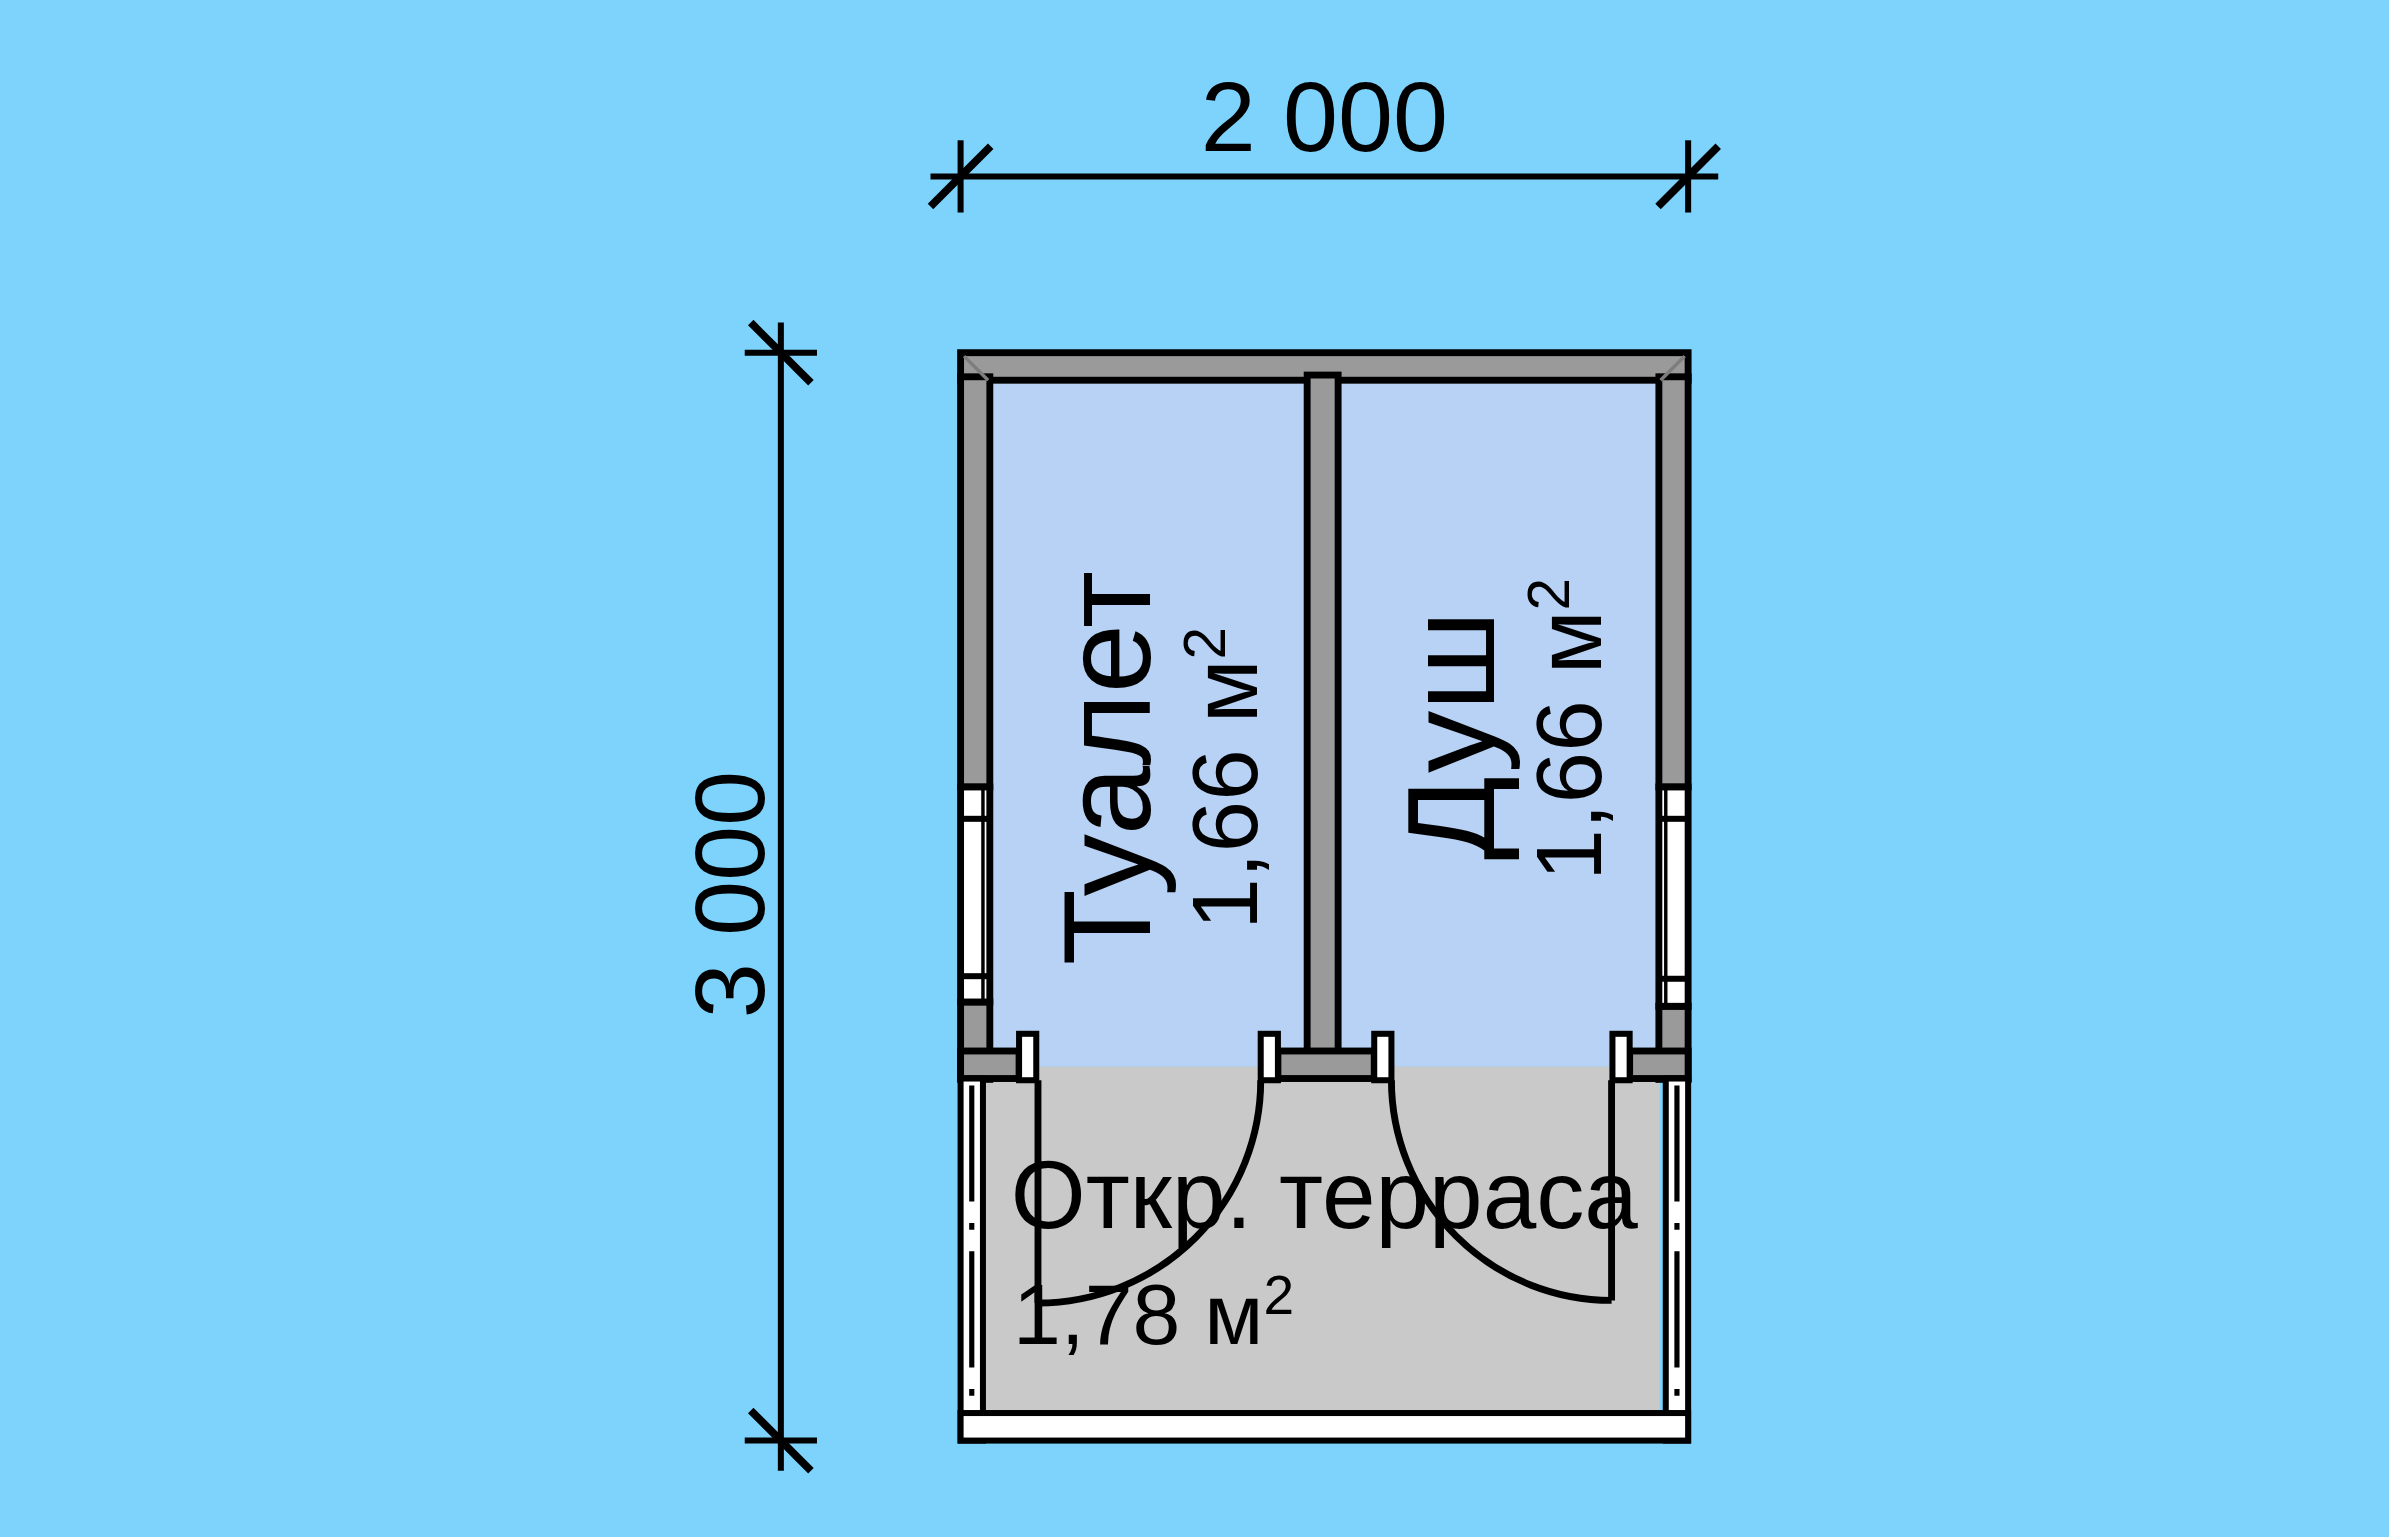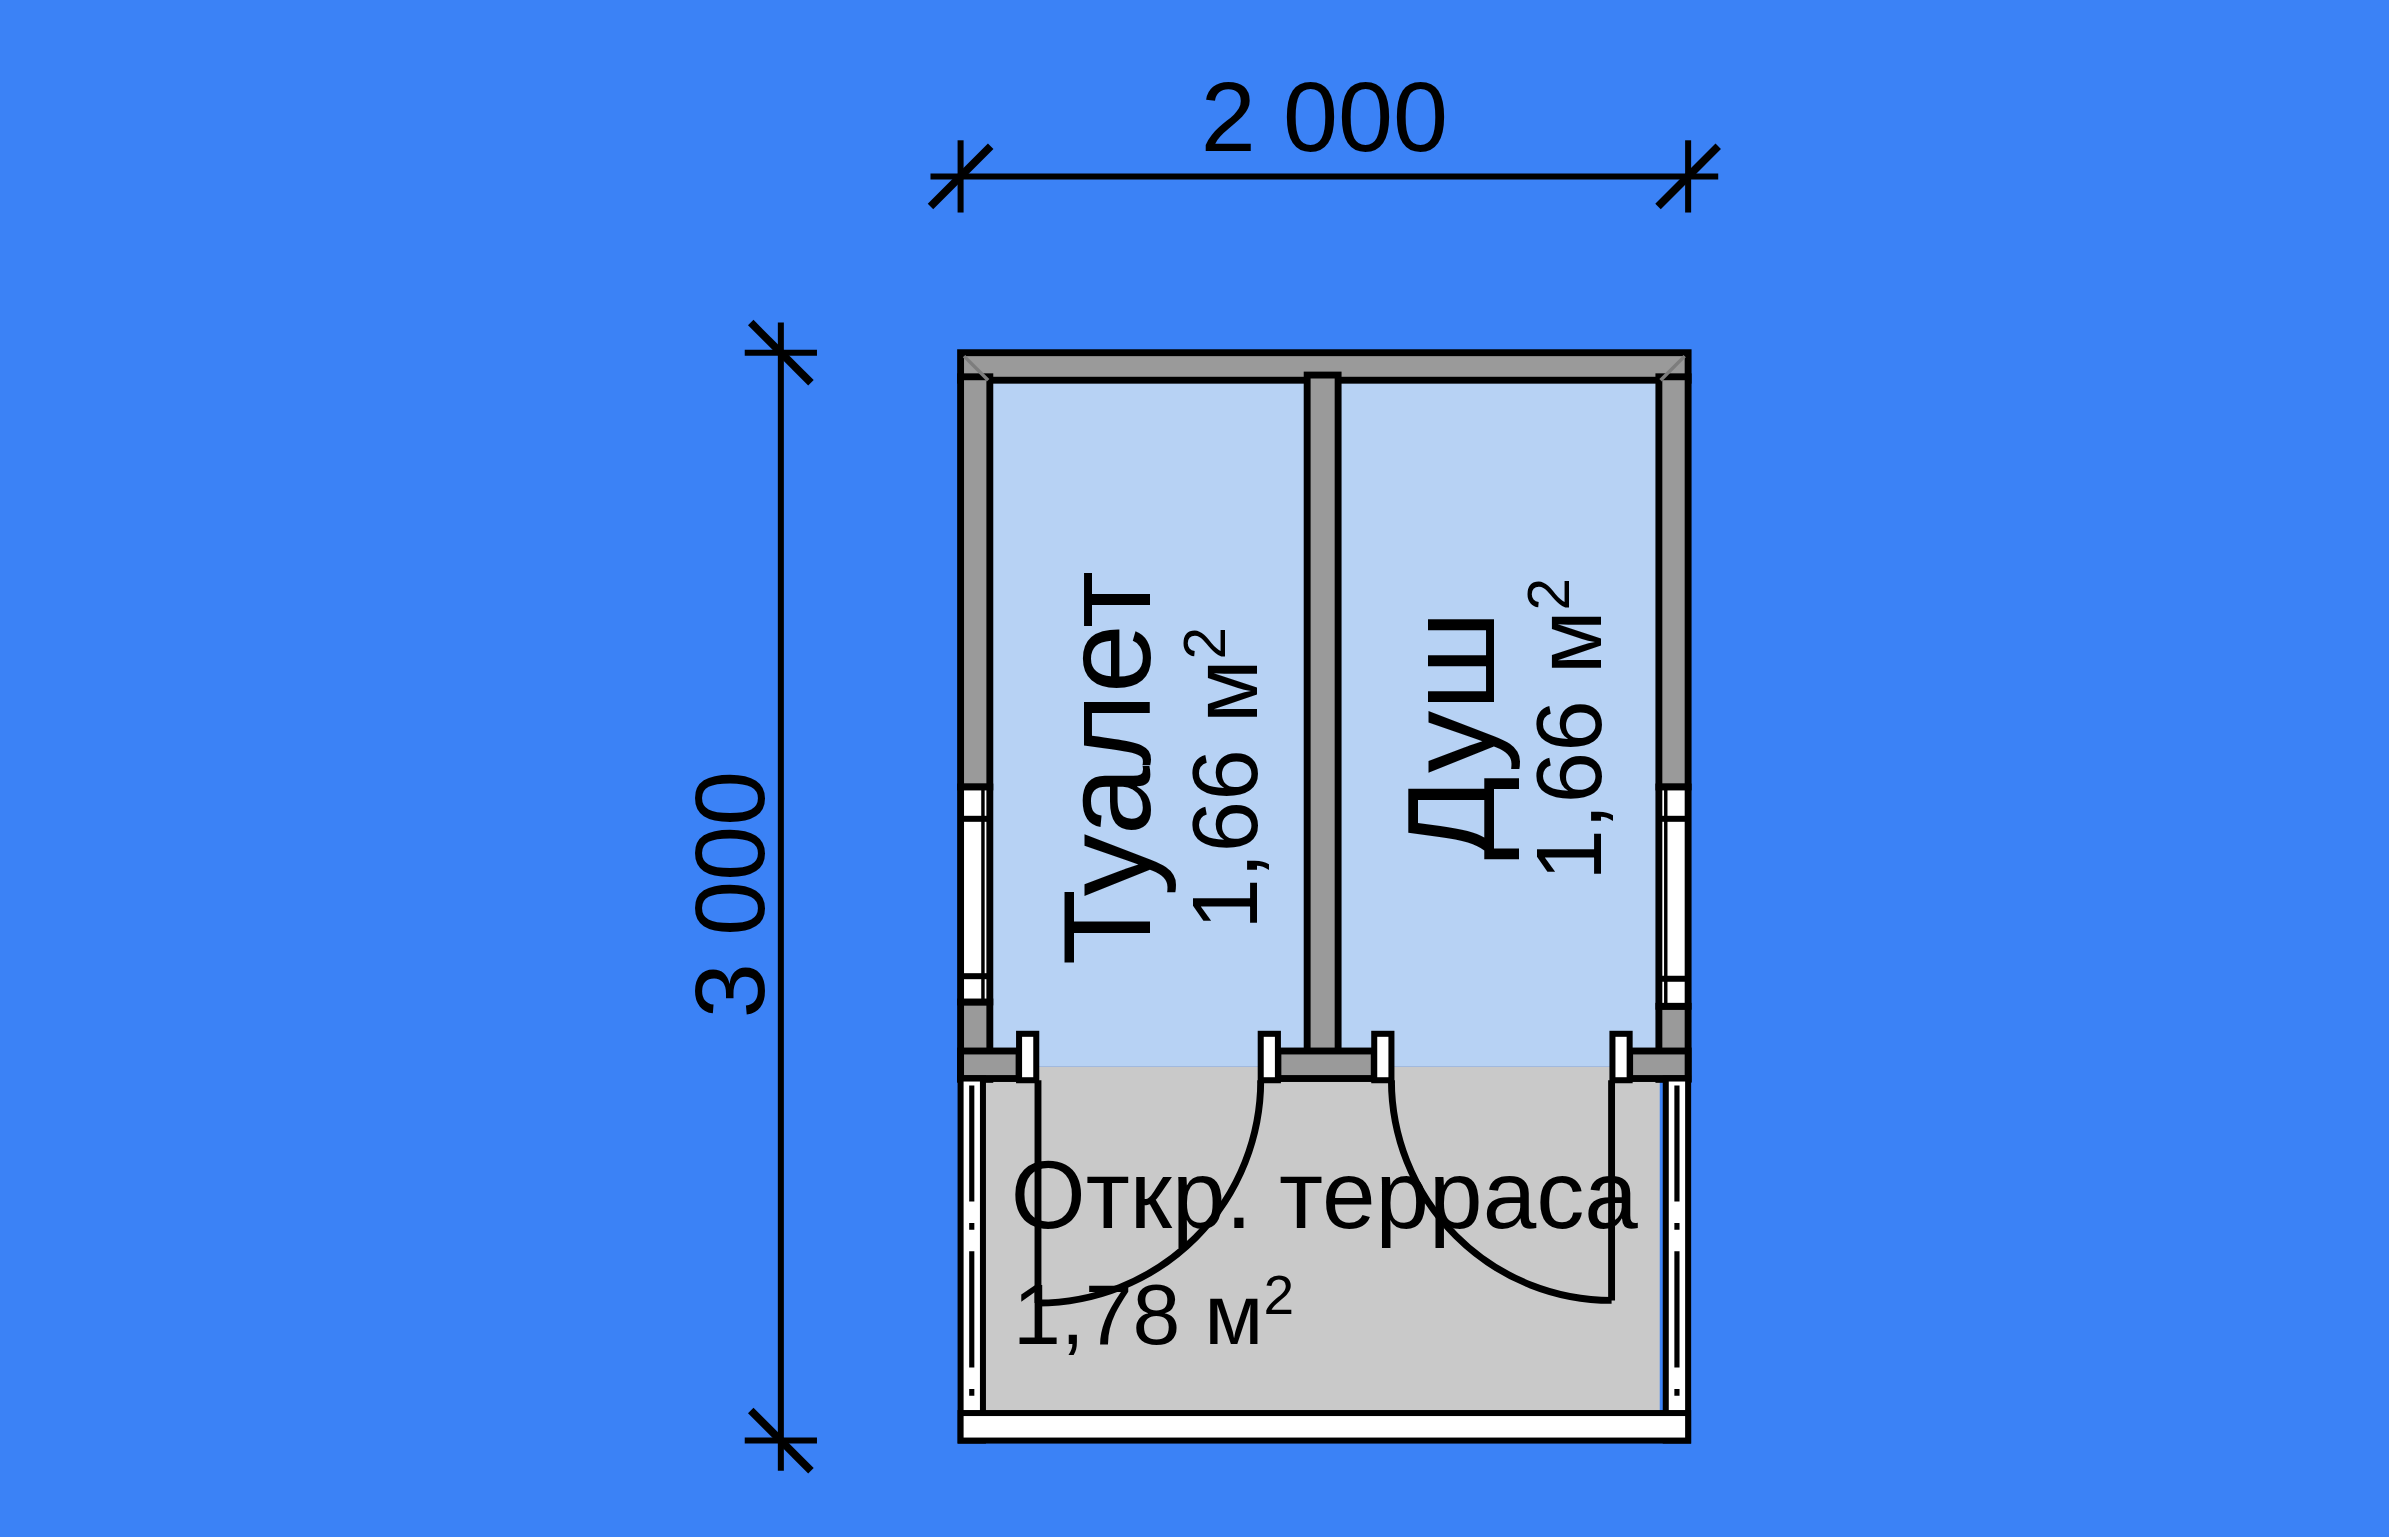--- a/index.html
+++ b/index.html
@@ -1,16 +1,16 @@
 <!DOCTYPE html>
 <html style="font-size:13.8px"><head>
 <meta charset="utf-8">
 <style>
   html,body{margin:0;padding:0;background:#ffffff;}
-  .stage{position:relative;width:2389px;height:1537px;background:#3b82f6;overflow:hidden;}
+  .stage{position:relative;width:2389px;height:1537px;background:#7dd3fc;overflow:hidden;}
   svg{display:block;}
   .lbl{font-family:"Liberation Sans","DejaVu Sans",sans-serif;fill:#000000;}
   .room-name{font-size:145px;}
   .room-area{font-size:108px;}
   .terrace-name{font-size:112px;}
   .terrace-area{font-size:100px;}
   .dim-text{font-size:115px;}
   .stroke{stroke:#000000;fill:none;}
 </style>
 </head>

